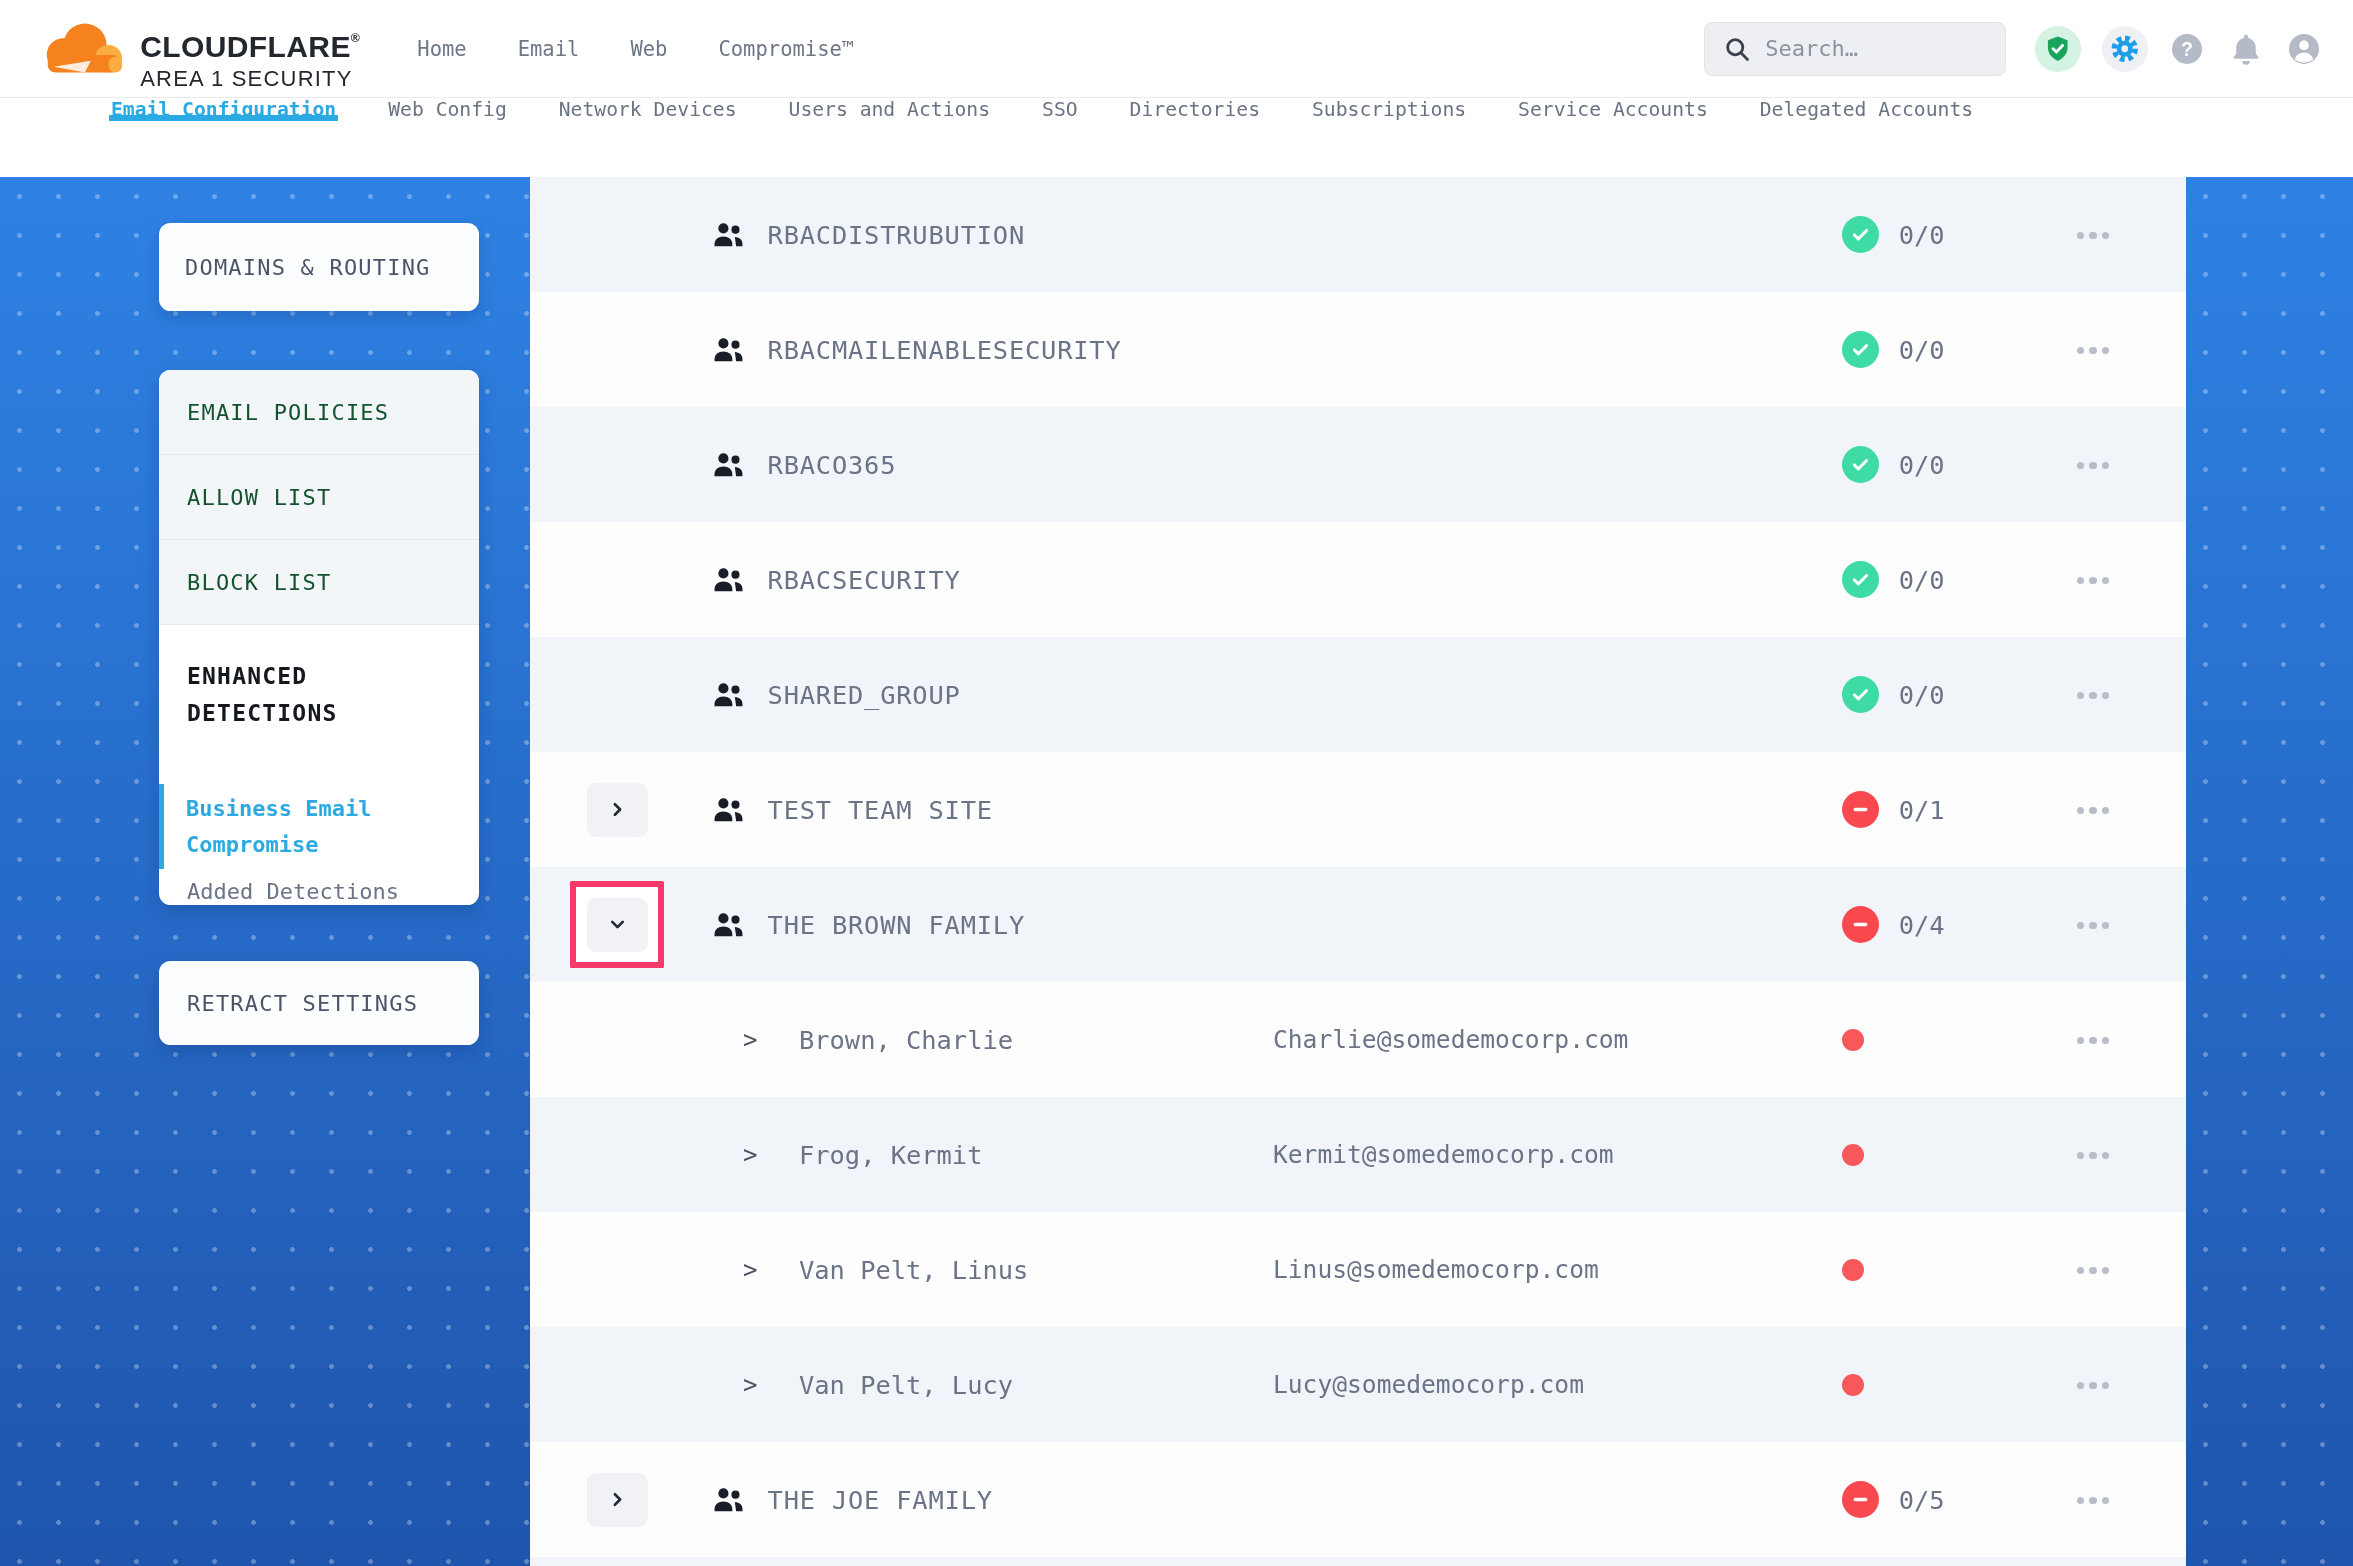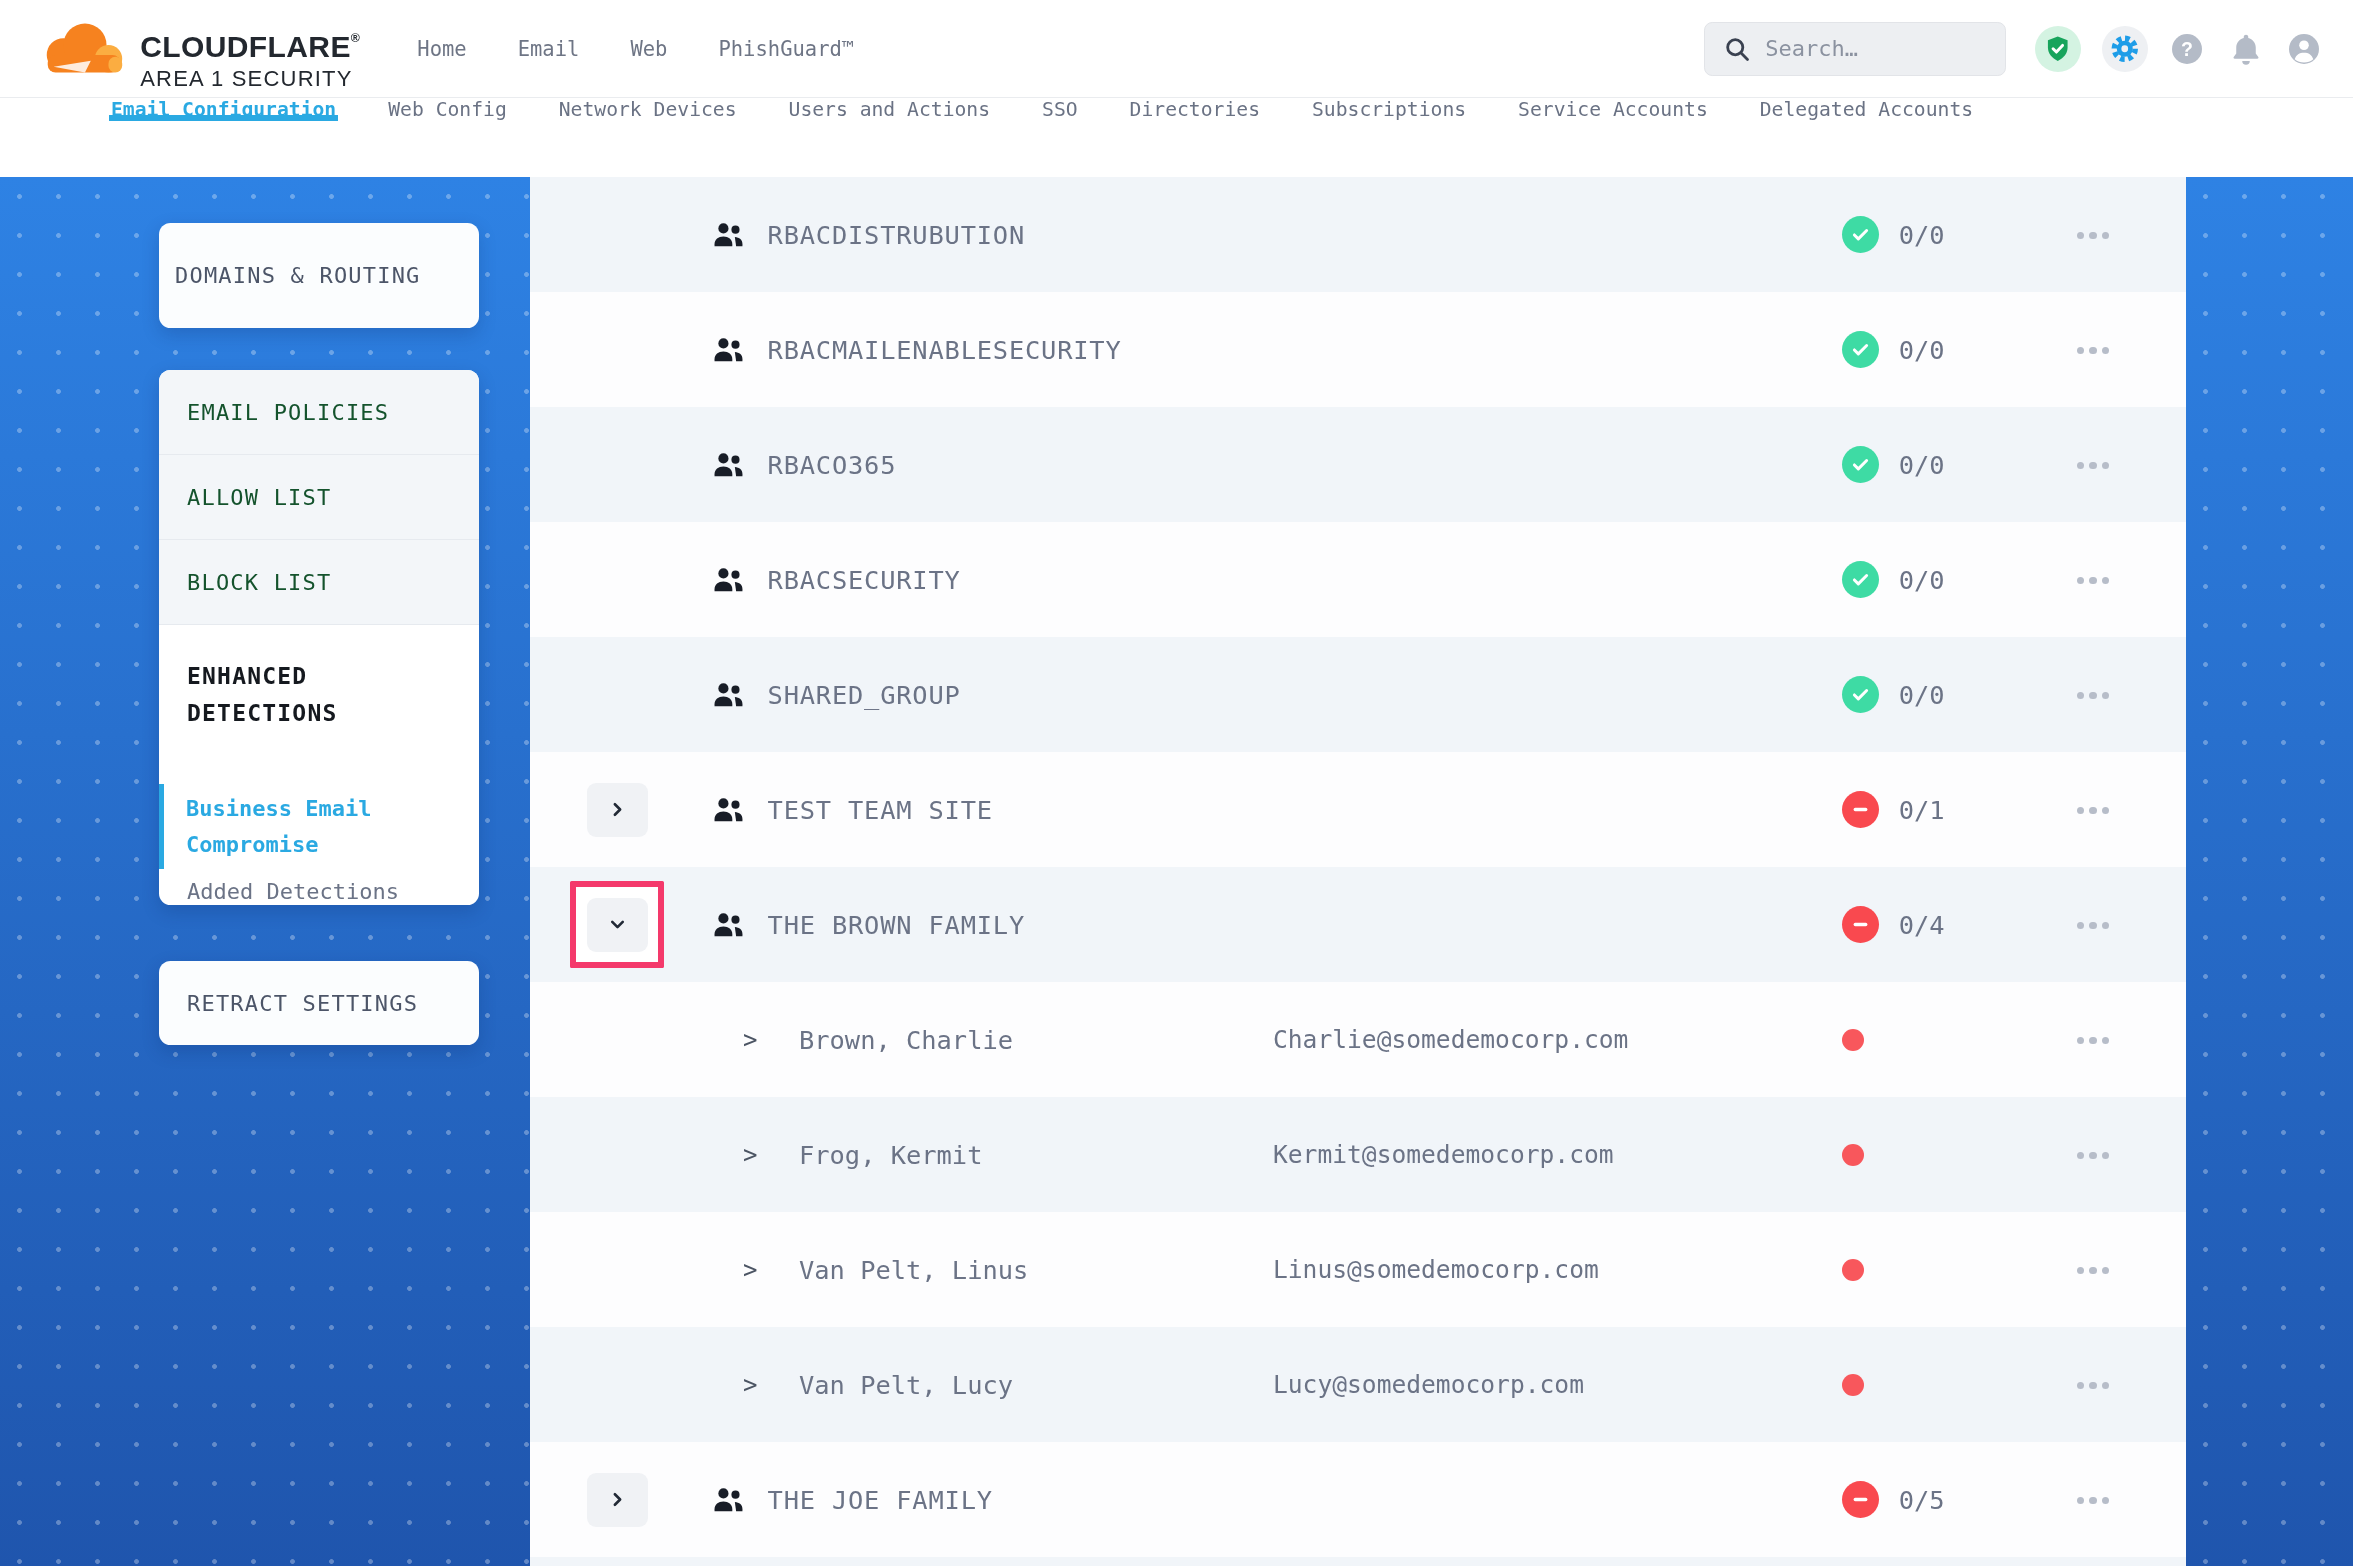--- a/index.html
+++ b/index.html
@@ -66,21 +66,21 @@
   .dots i{width:7.4px;height:7.4px;border-radius:50%;background:#b7bdc9;}
   .dot{width:22px;height:22px;border-radius:50%;background:#f8575c;}
   .m-chev{margin-left:213px;width:56px;font-size:24px;color:#4c5564;flex-shrink:0;cursor:pointer;}
   .mname{width:474px;font-size:25.4px;color:#6b7386;flex-shrink:0;cursor:pointer;}
   .memail{flex:1;font-size:24.6px;color:#6b7386;}
 
   
   .sidebar{position:absolute;left:0;top:0;width:530px;height:100%;pointer-events:none;}
   .card{position:absolute;left:159px;width:320px;background:#fff;border-radius:11.5px;
         box-shadow:0 6.6px 18px rgba(8,35,90,.20);box-sizing:border-box;overflow:hidden;pointer-events:auto;}
-  .card1{top:46px;height:105px;display:flex;align-items:center;padding-left:16px;background:#fbfdfe;cursor:pointer;}
+  .card1{top:46px;height:88px;display:flex;align-items:center;padding-left:26px;background:#fbfdfe;cursor:pointer;}
   .card3{top:784px;height:84px;display:flex;align-items:center;padding-left:28px;background:#fbfdfe;cursor:pointer;}
   .side-head{font-size:22px;letter-spacing:1.2px;color:#4c5568;}
   .card2{top:193px;height:535px;}
   .side-item{height:84px;display:flex;align-items:center;padding-left:28px;background:#f3f6f9;
              border-bottom:0.8px solid #e6eaef;font-size:22px;letter-spacing:1.2px;color:#14532d;cursor:pointer;}
   .enh{margin:33px 28px 0;font-size:23px;font-weight:bold;letter-spacing:1.2px;color:#15191f;line-height:37px;}
   .bec{margin-top:52px;padding:6.6px 16.4px 6.6px 22px;border-left:5.7px solid #2aa9e2;font-size:22px;font-weight:bold;
        color:#2aa9e2;line-height:36px;cursor:pointer;}
   .added{margin:9.8px 28px 0;font-size:22px;color:#6b7386;cursor:pointer;}
 </style>
@@ -101,21 +101,21 @@
       </svg>
       <div class="brand-text">
         <div class="brand-line1"><span>CLOUDFLARE</span><span class="reg">®</span></div>
         <div class="brand-line2">AREA 1 SECURITY</div>
       </div>
     </div>
     <nav class="topnav" id="topnav">
         <span class="nav-link">Home</span>
         <span class="nav-link">Email</span>
         <span class="nav-link">Web</span>
-        <span class="nav-link">PhishGuard™</span>
+        <span class="nav-link">Compromise™</span>
       </nav>
     <div class="top-right">
       <div class="searchbox">
         <svg viewBox="0 0 24 24" fill="none" stroke="#3a4150" stroke-width="2.4">
           <circle cx="10.5" cy="10.5" r="6.5"></circle>
             <path d="M15.5 15.5L21 21" stroke-linecap="round"></path>
         </svg>
         <span class="placeholder">Search…</span>
       </div>
       <span class="icon-chip green">

